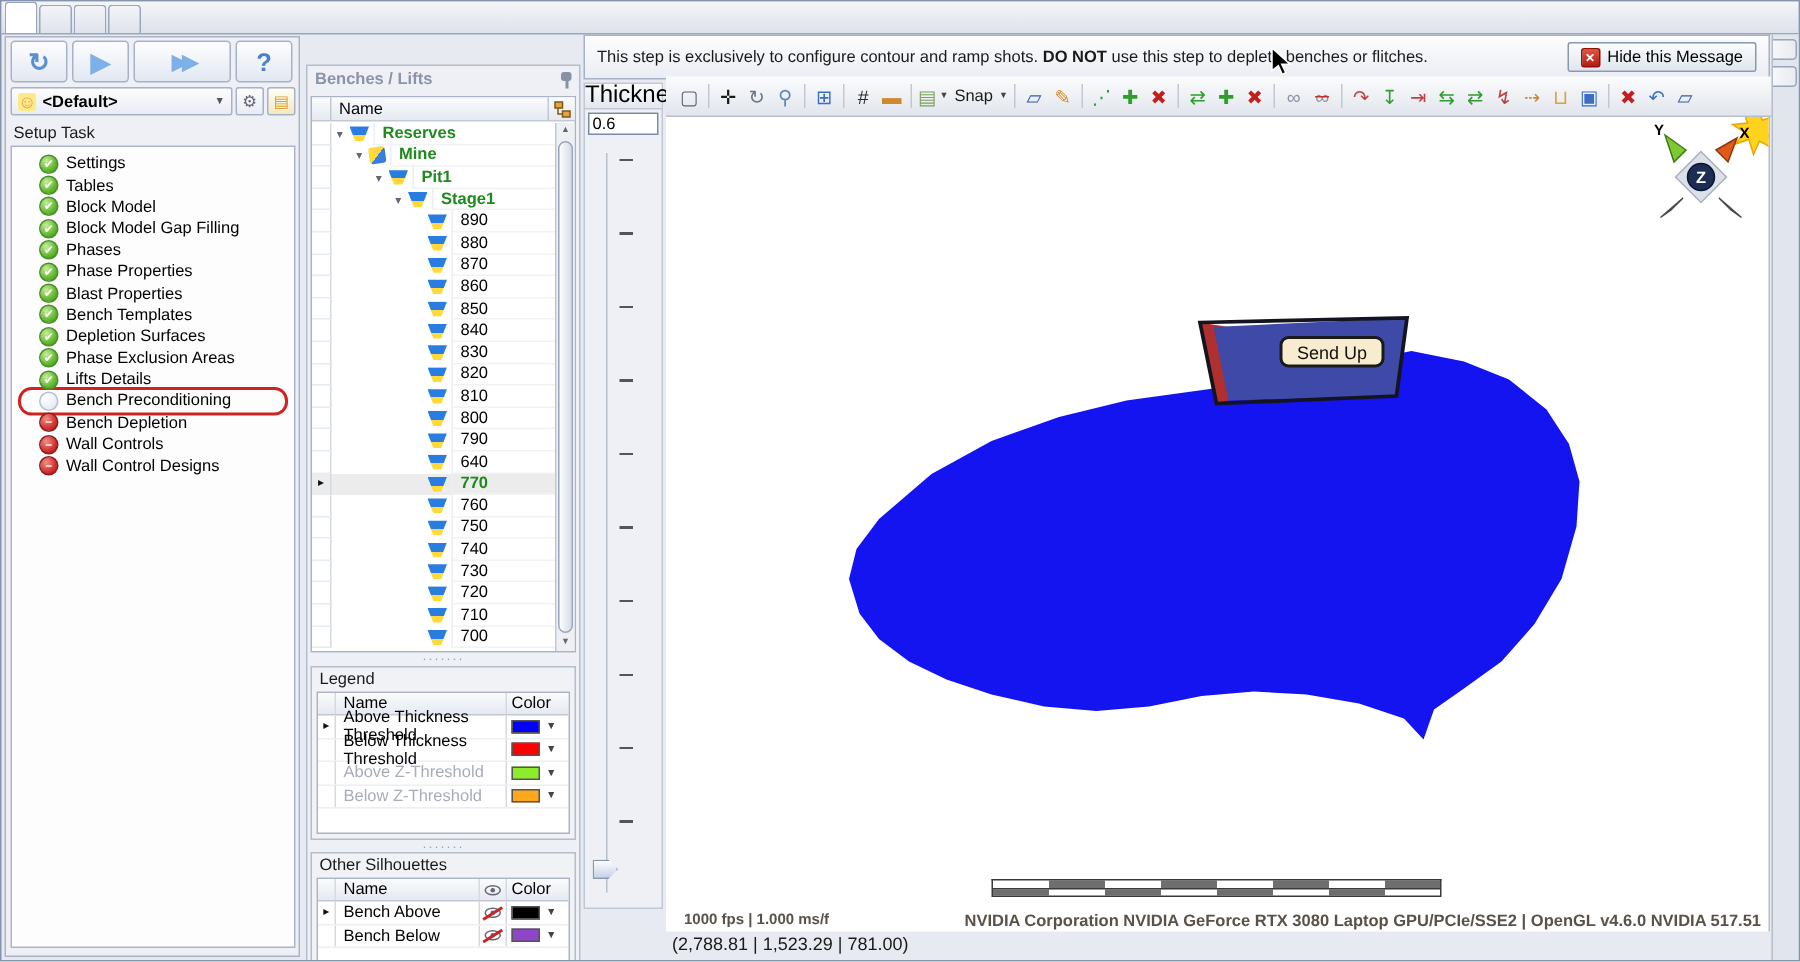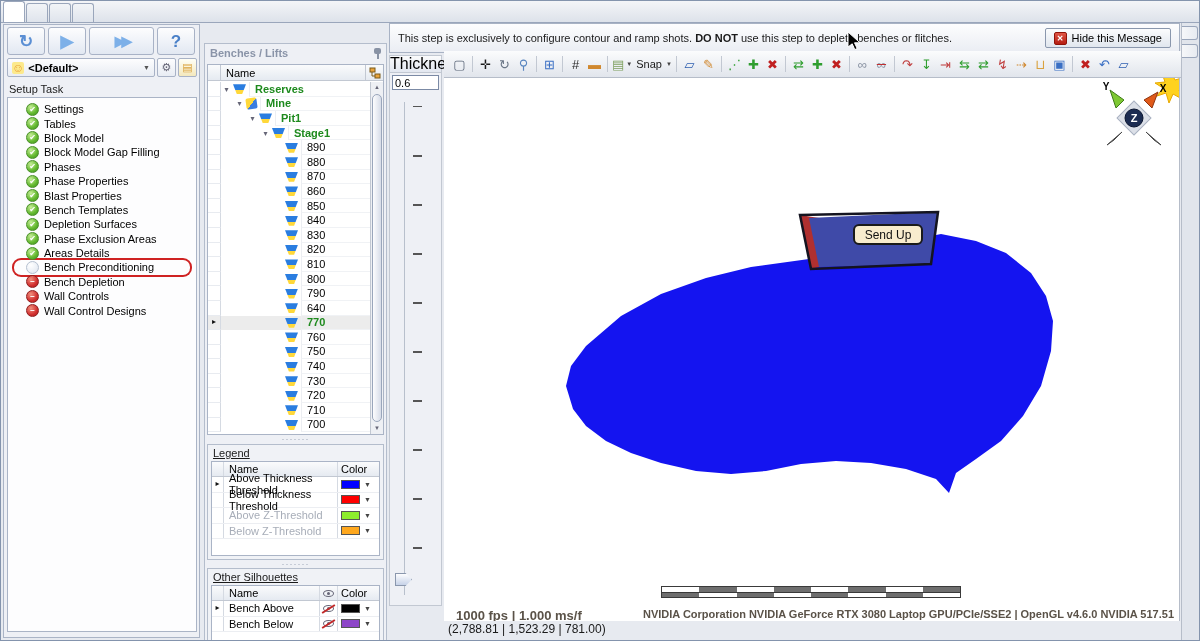--- a/index.html
+++ b/index.html
@@ -67,21 +67,21 @@
   .vscroll { position:absolute; right:0; top:17px; bottom:0; width:13px; background:#eef0f4; border-left:1px solid #c2c8d2; }
   .sa { position:absolute; left:0; right:0; height:11px; font-size:6px; color:#667; text-align:center; line-height:11px; }
   .sa.down { bottom:0; }
   .sthumb { position:absolute; left:1px; right:1px; top:12px; bottom:12px; background:linear-gradient(90deg,#fdfdfe,#d6dce8); border:1px solid #9aa6bb; border-radius:5px; }
   .dots { position:absolute; left:0; right:0; height:6px; text-align:center; color:#99a2b4; font-size:9px; line-height:4px; letter-spacing:1px; }
   .dots::after { content:"·······"; }
   .d1 { top:393px; } .d2 { top:518px; }
   .group { position:absolute; left:2px; right:2px; border:1px solid #b4bdcc; background:#f0f2f6; }
   .legend-g { top:400px; height:116px; }
   .sil-g { top:524px; height:93px; }
-  .group .group-label { padding:2px 5px 1px;text-decoration:underline; }
+  .group .group-label { padding:2px 5px 1px; }
   .grid { position:absolute; left:3px; right:3px; top:16px; bottom:3px; background:#fff; border:1px solid #aab4c6; overflow:hidden; }
   .grow { display:flex; align-items:stretch; height:15.5px; font-size:11px; border-bottom:1px solid #eceef2; }
   .ghead { background:linear-gradient(#fafbfc,#e5eaf1); border-bottom:1px solid #c2c8d2; height:15px; }
   .gsel { width:12px; border-right:1px solid #d5dae2; display:flex; align-items:center; justify-content:center; flex:none; }
   .gname,.gname2 { flex:1; padding-left:5px; display:flex; align-items:center; }
   .geye { width:18px; border-left:1px solid #d5dae2; display:flex; align-items:center; justify-content:center; flex:none; }
   .gcolor { width:42px; border-left:1px solid #d5dae2; display:flex; align-items:center; gap:2px; padding-left:3px; flex:none; }
   .swatch { width:19px; height:9px; border:1px solid #555; flex:none; }
   .cdd { font-size:7px; color:#444; width:11px; text-align:center; }
   .dim .gname,.dim .gname2 { color:#a7adb8; }
@@ -119,21 +119,21 @@
   .viewport { position:absolute; left:443px; top:77px; width:736px; height:543px; background:#fff; overflow:hidden; border-right:1px solid #b6bdc9; }
   .scene { position:absolute; left:0; top:0; }
   .sendup { position:absolute; left:409px; top:146px; width:70px; height:21px; background:#f8ecce; border:2px solid #1a1a1a; border-radius:6px; font-size:12px; color:#111; display:flex; align-items:center; justify-content:center; }
   .triad { position:absolute; left:650px; top:0; }
   .scalebar { position:absolute; left:217px; top:496px; width:300px; height:26px; }
   .slabels { position:relative; height:12px; }
   .slab { position:absolute; transform:translateX(-50%); font-size:10px; color:#111; }
   .srow { height:6px; border:1px solid #3a3a3a; }
   .srow.top { border-bottom:none; background:repeating-linear-gradient(90deg,#fff 0 37.3px,#6e6e6e 37.3px 74.6px); }
   .srow.bot { background:repeating-linear-gradient(90deg,#6e6e6e 0 37.3px,#fff 37.3px 74.6px); }
-  .fps { position:absolute; left:12px; top:530px; font-size:13px; font-weight:bold; color:#5a5248; }
+  .fps { position:absolute; left:12px; top:530px; font-size:10px; font-weight:bold; color:#5a5248; }
   .gpu { position:absolute; right:5px; top:530px; font-size:11px; font-weight:bold; color:#5a5248; }
   .coords { position:absolute; left:447px; top:621px; font-size:12px; color:#1a1a1a; }
 
   
   .right-strip { position:absolute; left:1180px; top:22px; width:20px; bottom:0; background:#e1e5ec; border-left:1px solid #b6bdc9; }
   .rtab { writing-mode:vertical-rl; font-size:10px; color:#333; background:linear-gradient(90deg,#f6f7f9,#e7ebf1); border:1px solid #9aa6bb; border-left:none; border-radius:0 3px 3px 0; padding:6px 1px; margin:3px 2px 4px 0; width:16px; }
 
   .cursor { position:absolute; left:846px; top:30px; z-index:50; }
 </style>
 </head>
@@ -210,21 +210,21 @@
           <div class="task-row st-done">
             <span class="status"></span>
             <span class="tlab2">Depletion Surfaces</span>
           </div>
           <div class="task-row st-done">
             <span class="status"></span>
             <span class="tlab2">Phase Exclusion Areas</span>
           </div>
           <div class="task-row st-done">
             <span class="status"></span>
-            <span class="tlab2">Areas Details</span>
+            <span class="tlab2">Lifts Details</span>
           </div>
           <div class="task-row hl st-pending">
             <span class="status"></span>
             <span class="tlab2">Bench Preconditioning</span>
           </div>
           <div class="task-row st-blocked">
             <span class="status"></span>
             <span class="tlab2">Bench Depletion</span>
           </div>
           <div class="task-row st-blocked">

